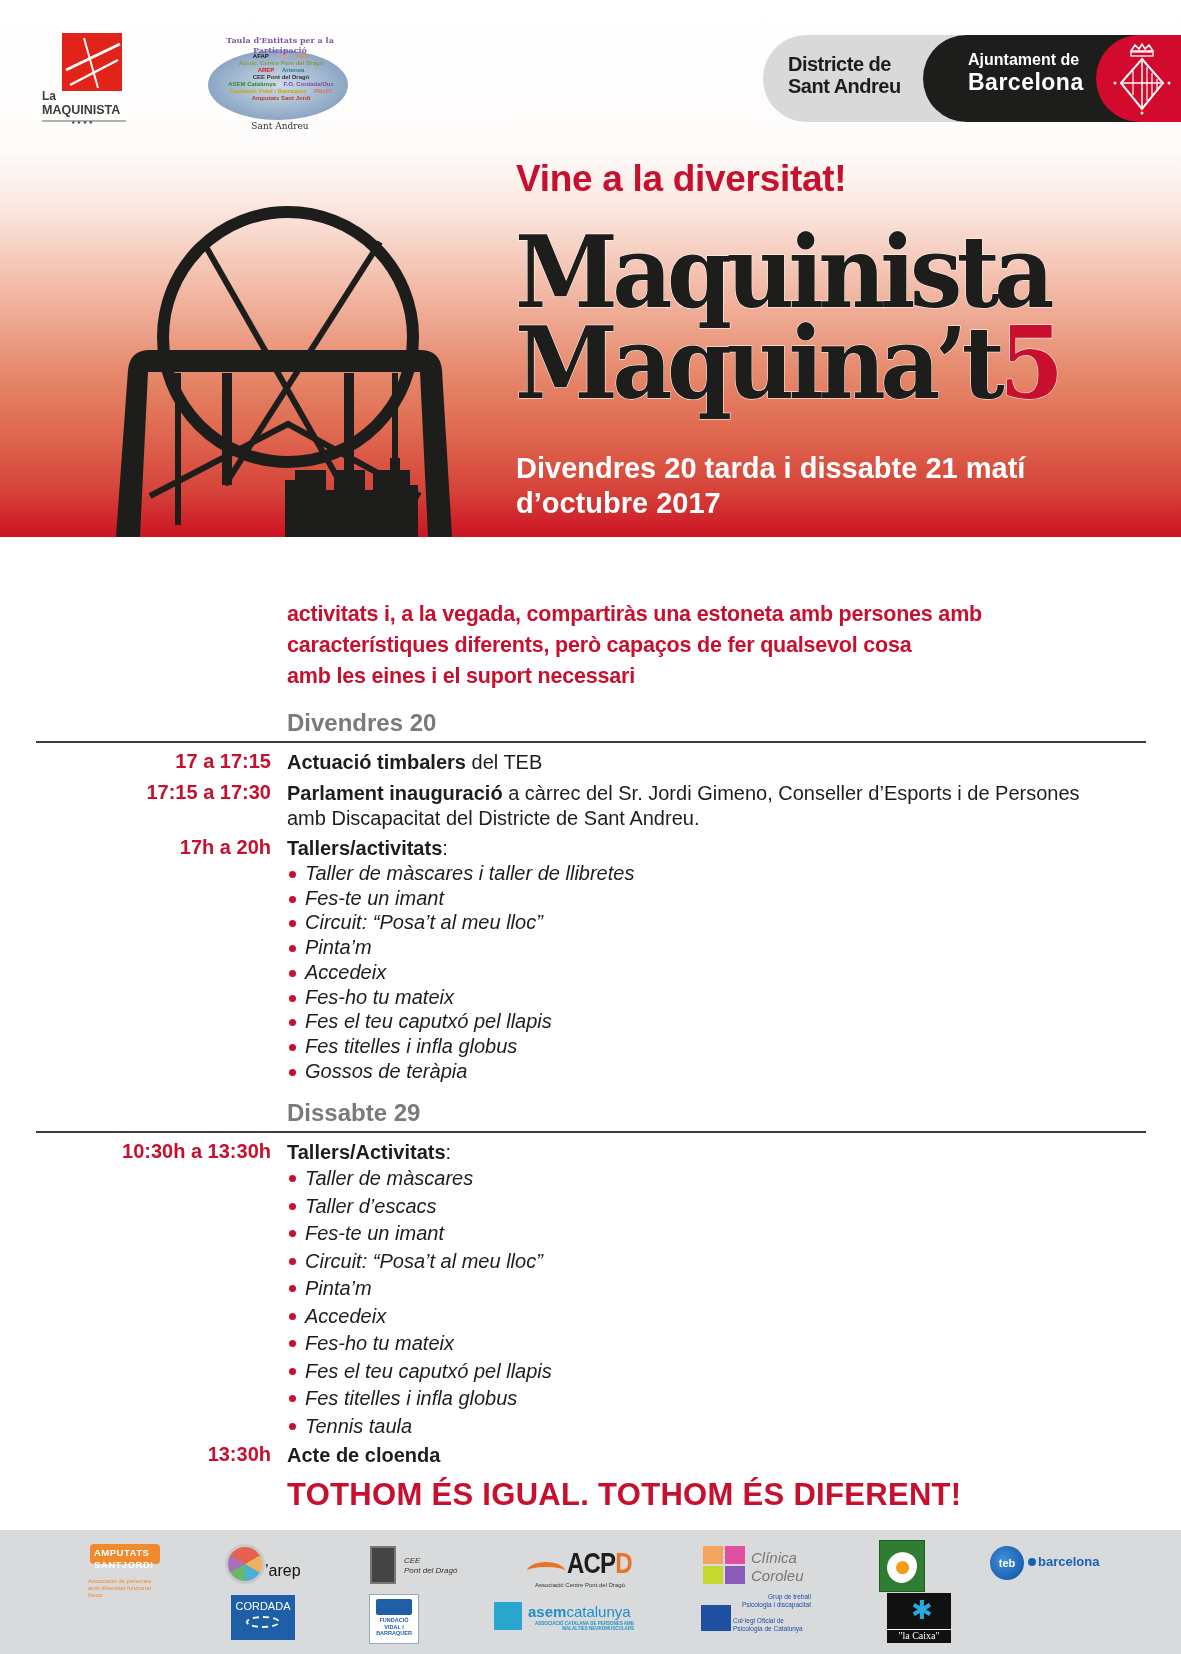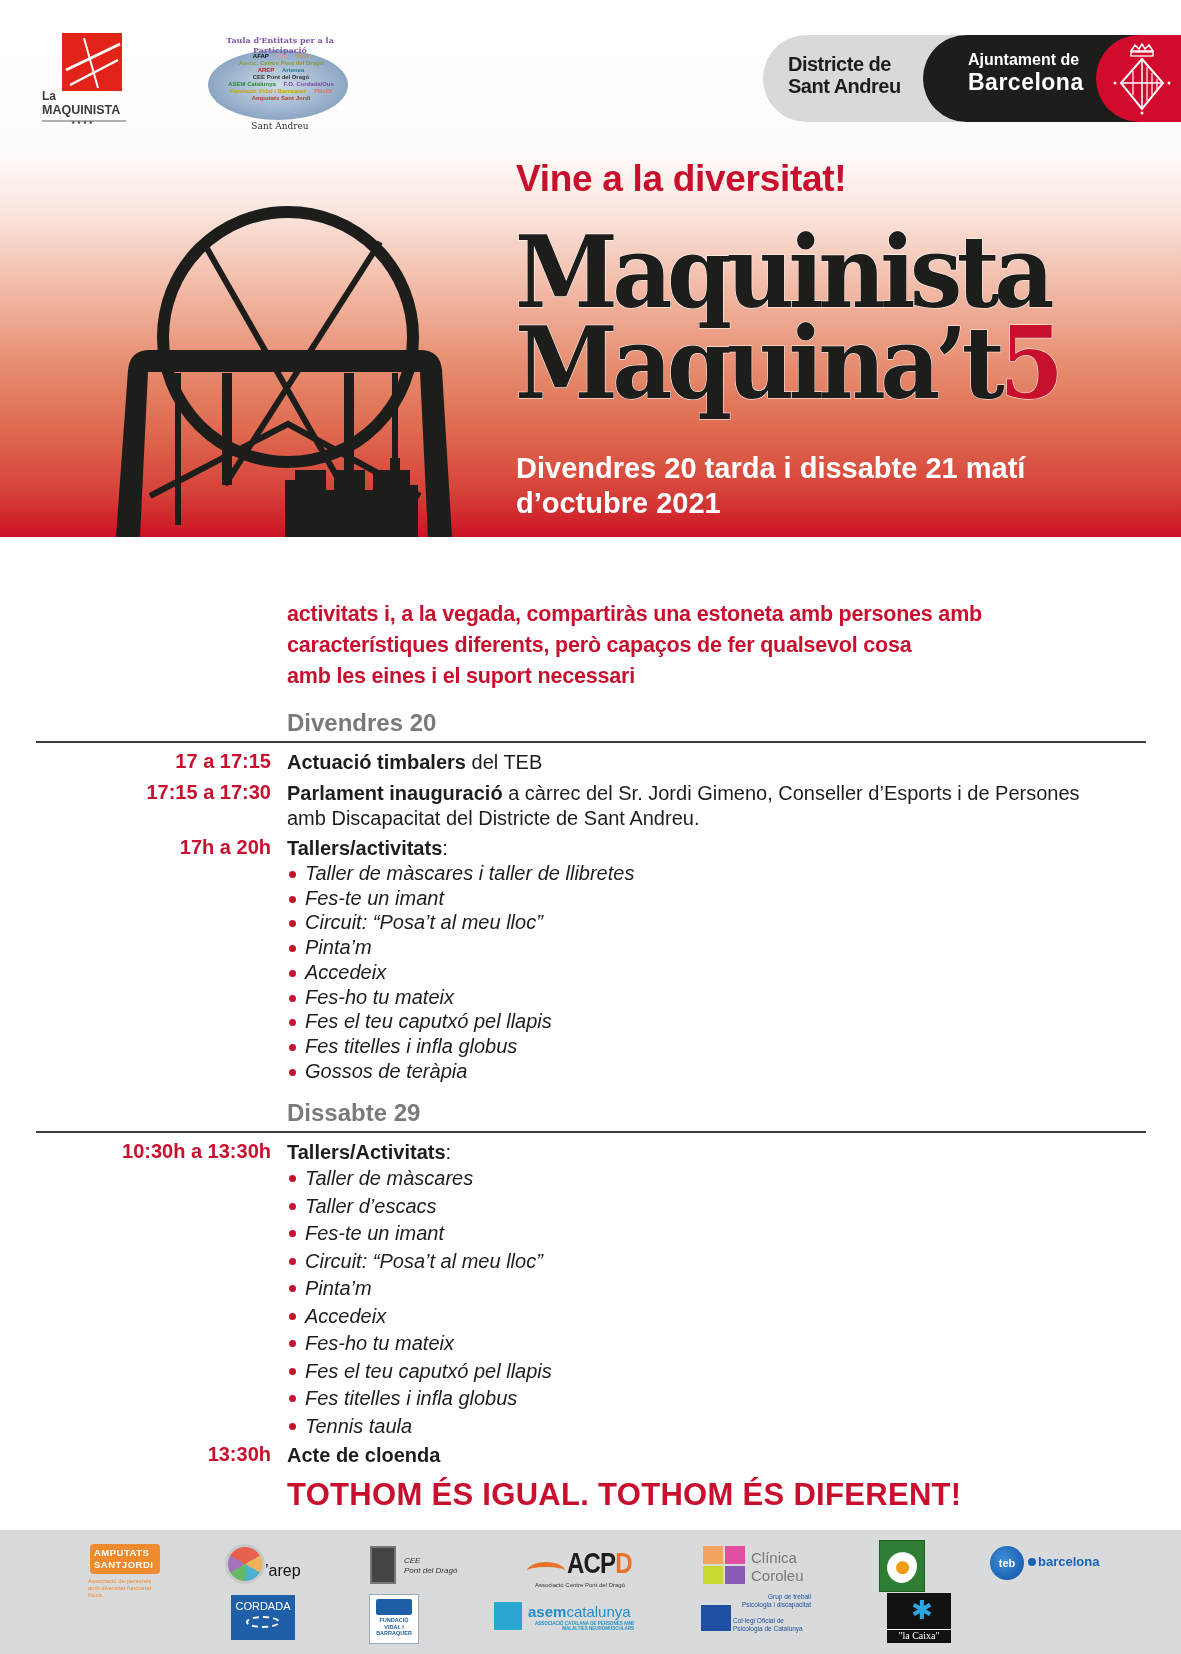--- a/index.html
+++ b/index.html
@@ -55,36 +55,36 @@
   .bullets li { position: relative; padding-left: 18px; font-size: 20px; color: #1d1d1b; }
   .bullets li::before { content: ""; position: absolute; left: 2px; top: 10px; width: 7px; height: 7px; border-radius: 50%; background: #c8102e; }
   .b1 li { line-height: 24.7px; }
   .b2 li { line-height: 27.5px; }
 
   .slogan { position: absolute; left: 287px; top: 1477px; font-size: 31px; font-weight: bold; color: #c8102e; letter-spacing: 0.3px; }
 
   
   .sponsors { position: absolute; left: 0; top: 1530px; width: 1181px; height: 124px; background: #d9dadb; }
   .sp { position: absolute; }
-  .amputats-box { left: 90px; top: 14px; width: 70px; height: 30px; background: #ef8a2e; border-radius: 4px; color: #fff; font-size: 9.5px; font-weight: bold; line-height: 12px; padding: 3px 4px; letter-spacing: 0.5px; }
+  .amputats-box { left: 90px; top: 14px; width: 70px; height: 20px; background: #ef8a2e; border-radius: 4px; color: #fff; font-size: 9.5px; font-weight: bold; line-height: 12px; padding: 3px 4px; letter-spacing: 0.5px; }
   .amputats-sub { left: 88px; top: 48px; width: 76px; font-size: 6px; color: #ef8a2e; line-height: 7px; }
   .arep { left: 225px; top: 14px; width: 90px; height: 44px; }
   .arep-ring { position: absolute; left: 0; top: 0; width: 40px; height: 40px; border-radius: 50%; border: 3px solid #c5c5c5; background: conic-gradient(#e8432b 0 60deg, #f4a63a 60deg 120deg, #2aa6d1 120deg 180deg, #4bb04b 180deg 240deg, #9b59b6 240deg 300deg, #e8432b 300deg 360deg); opacity: 0.8; }
   .arep-text { position: absolute; left: 40px; top: 18px; font-size: 16px; color: #111; }
   .cee { left: 370px; top: 14px; width: 90px; height: 44px; font-style: italic; }
   .cee-icon { position: absolute; left: 0; top: 2px; width: 26px; height: 38px; background: #444; border: 2px solid #777; }
   .cee-text { position: absolute; left: 34px; top: 12px; font-size: 8px; line-height: 10px; color: #333; }
   .acpd { left: 525px; top: 14px; width: 110px; height: 48px; }
   .acpd-arc { position: absolute; left: 2px; top: 18px; width: 38px; height: 18px; border-top: 5px solid #e8732b; border-radius: 50% 50% 0 0; }
   .acpd-text { position: absolute; left: 42px; top: 2px; font-size: 30px; font-weight: bold; color: #1d1d1b; letter-spacing: -1px; transform: scaleX(0.8); transform-origin: left; }
   .acpd-text .d { color: #e8732b; }
   .acpd-sub { position: absolute; left: 0; top: 38px; width: 110px; text-align: center; font-size: 6px; color: #333; }
   .coroleu { left: 703px; top: 14px; width: 110px; height: 44px; }
   .cor-q { position: absolute; width: 20px; height: 18px; }
-  .cor-text { position: absolute; left: 48px; top: 5px; font-size: 15px; line-height: 18px; color: #777; }
+  .cor-text { position: absolute; left: 48px; top: 5px; font-size: 15px; line-height: 18px; color: #777; font-style: italic; }
   .afap { left: 879px; top: 10px; width: 46px; height: 52px; background: #2f7d32; border: 1px solid #1b5e20; }
   .afap-flower { position: absolute; left: 5px; top: 8px; width: 32px; height: 34px; border-radius: 50%; background: radial-gradient(circle at 55% 55%, #f39c12 0 6px, #ffffff 7px 15px, transparent 16px); }
   .teb { left: 990px; top: 16px; width: 130px; height: 34px; }
   .teb-circle { position: absolute; left: 0; top: 0; width: 34px; height: 34px; border-radius: 50%; background: radial-gradient(circle at 40% 40%, #3f8fd8, #0d4ea3); color: #fff; font-size: 11px; font-weight: bold; line-height: 34px; text-align: center; }
   .teb-text { position: absolute; left: 38px; top: 8px; font-size: 13px; font-weight: bold; color: #1762b6; }
   .teb-dot { display: inline-block; width: 8px; height: 8px; border-radius: 50%; background: #1762b6; margin-right: 2px; }
   .cordada { left: 231px; top: 65px; width: 64px; height: 45px; background: #1e5fa8; color: #fff; font-size: 11px; text-align: center; padding-top: 5px; }
   .cordada-knot { display: block; margin: 4px auto 0; width: 34px; height: 12px; border: 2px dashed #fff; border-radius: 50%; }
   .vidal { left: 369px; top: 64px; width: 50px; height: 50px; background: #fff; border: 1px solid #9ab; text-align: center; }
   .vidal-logo { display: block; margin: 4px auto 2px; width: 36px; height: 16px; background: #1e5fa8; border-radius: 2px; }
@@ -182,21 +182,21 @@
     </g>
     <path d="M16 337 L28 170 Q30 150 50 150 L320 150 Q340 150 342 170 L352 337 L328 337 L320 172 L48 172 L40 337 Z" fill="#1d1d1b"></path>
     <path d="M185 337 L185 280 L195 280 L195 270 L226 270 L226 290 L234 290 L234 270 L265 270 L265 290 L273 290 L273 270 L290 270 L290 258 L300 258 L300 270 L310 270 L310 285 L318 285 L318 337 Z" fill="#1d1d1b"></path>
   </svg>
 
   <div class="tagline">Vine a la diversitat!</div>
   <div class="title-line title-1">Maquinista</div>
   <div class="title-line title-2"><span>Maquina’t</span><span class="title-5">5</span></div>
   <div class="dates">
     <span>Divendres 20 tarda i dissabte 21 matí</span><br>
-    <span>d’octubre 2021</span>
+    <span>d’octubre 2017</span>
   </div>
 </div>
 
 <div class="intro">
   <br>
   <span>activitats i, a la vegada, compartiràs una estoneta amb persones amb</span><br>
   <span>característiques diferents, però capaços de fer qualsevol cosa</span><br>
   <span>amb les eines i el suport necessari</span>
 </div>
 

